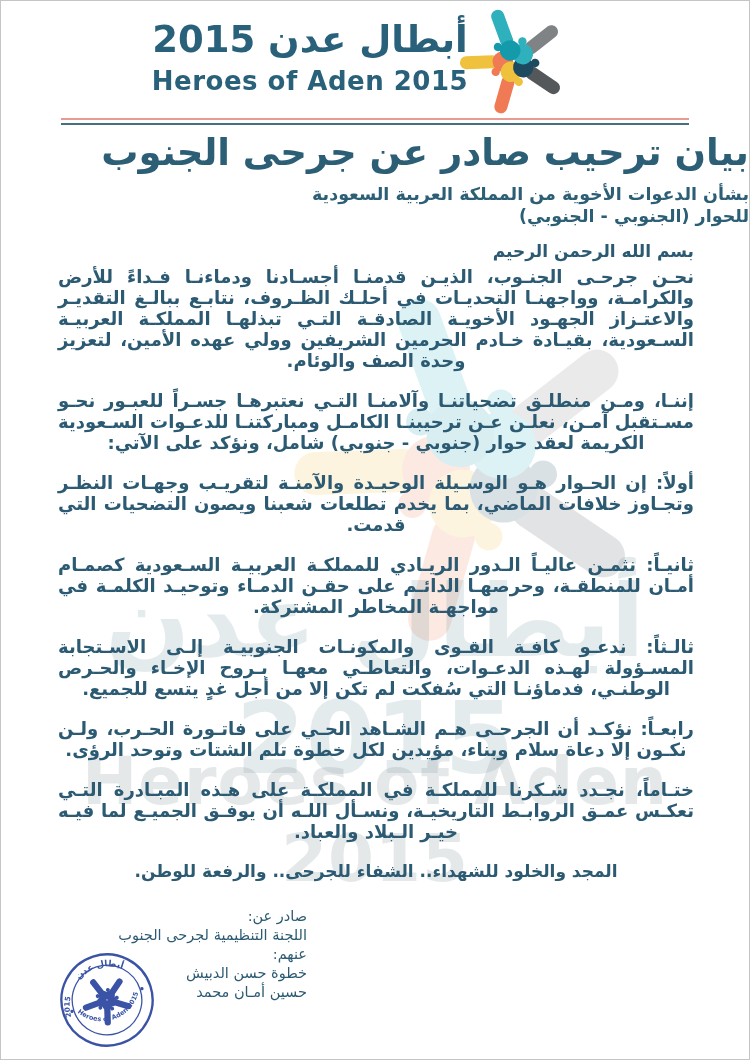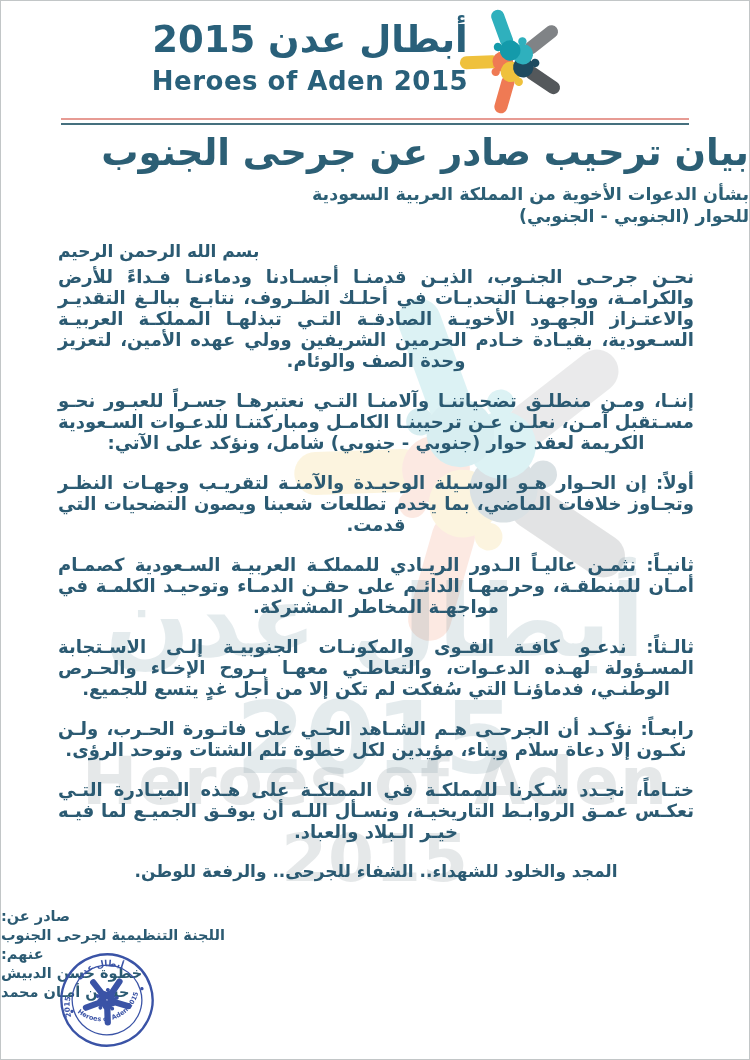--- a/index.html
+++ b/index.html
@@ -16,33 +16,33 @@
   .rule{position:absolute;top:117px;left:60px;right:60px;height:3px;
         border-top:2px solid #e79b94;border-bottom:2px solid #45707e;}
   
   .title-block{position:absolute;top:127px;left:0;right:0;text-align:right;color:#2c5f75;z-index:2;}
   .main-title{font-size:37px;font-weight:bold;direction:rtl;line-height:50px;}
   .subtitle{font-size:17.5px;font-weight:bold;direction:rtl;line-height:22px;margin-top:5px;}
   .subtitle2{font-size:17.5px;font-weight:bold;direction:rtl;line-height:22px;}
   
   .body-block{position:absolute;top:240px;left:57px;width:636px;direction:rtl;
               color:#2b5a72;font-weight:bold;z-index:2;}
-  .bismillah{text-align:left;font-size:17px;line-height:21px;margin-bottom:4px;}
+  .bismillah{text-align:right;font-size:17px;line-height:21px;margin-bottom:4px;}
   .para{font-size:18px;line-height:21px;text-align:justify;text-align-last:center;margin-bottom:19px;}
   .closing{text-align:center;font-size:17px;line-height:21px;margin-top:10px;}
   
   .wm{pointer-events:none;z-index:1;}
   .wm-logo{position:absolute;left:252px;top:282px;width:440px;height:370px;opacity:0.16;}
   .wm-ar{position:absolute;top:562px;left:0;right:0;text-align:center;direction:rtl;
          font-size:100px;font-weight:bold;color:#2a6174;opacity:0.12;letter-spacing:2px;}
   .wm-en{position:absolute;top:742px;left:0;right:0;text-align:center;
          font-size:66px;font-weight:bold;color:#6b7a80;opacity:0.17;letter-spacing:1px;}
   
-  .footer-text{position:absolute;left:0;top:906px;width:278px;direction:rtl;text-align:left;
-               color:#2b5a72;font-weight:bold;font-size:14.5px;line-height:19px;z-index:3;}
+  .footer-text{position:absolute;left:0;top:906px;width:278px;direction:rtl;text-align:right;
+               color:#2b5a72;font-weight:normal;font-size:14.5px;line-height:19px;z-index:3;padding-left:28px;}
   .footer-line{white-space:nowrap;}
   .footer-phone{font-size:15px;}
   .footer-phone span{direction:ltr;unicode-bidi:embed;}
   .stamp{position:absolute;left:57px;top:950px;width:98px;height:98px;z-index:4;}
   .hidden-defs{position:absolute;width:0;height:0;overflow:hidden;}
 </style>
 </head>
 <body>
 
 <svg class="hidden-defs" aria-hidden="true">

